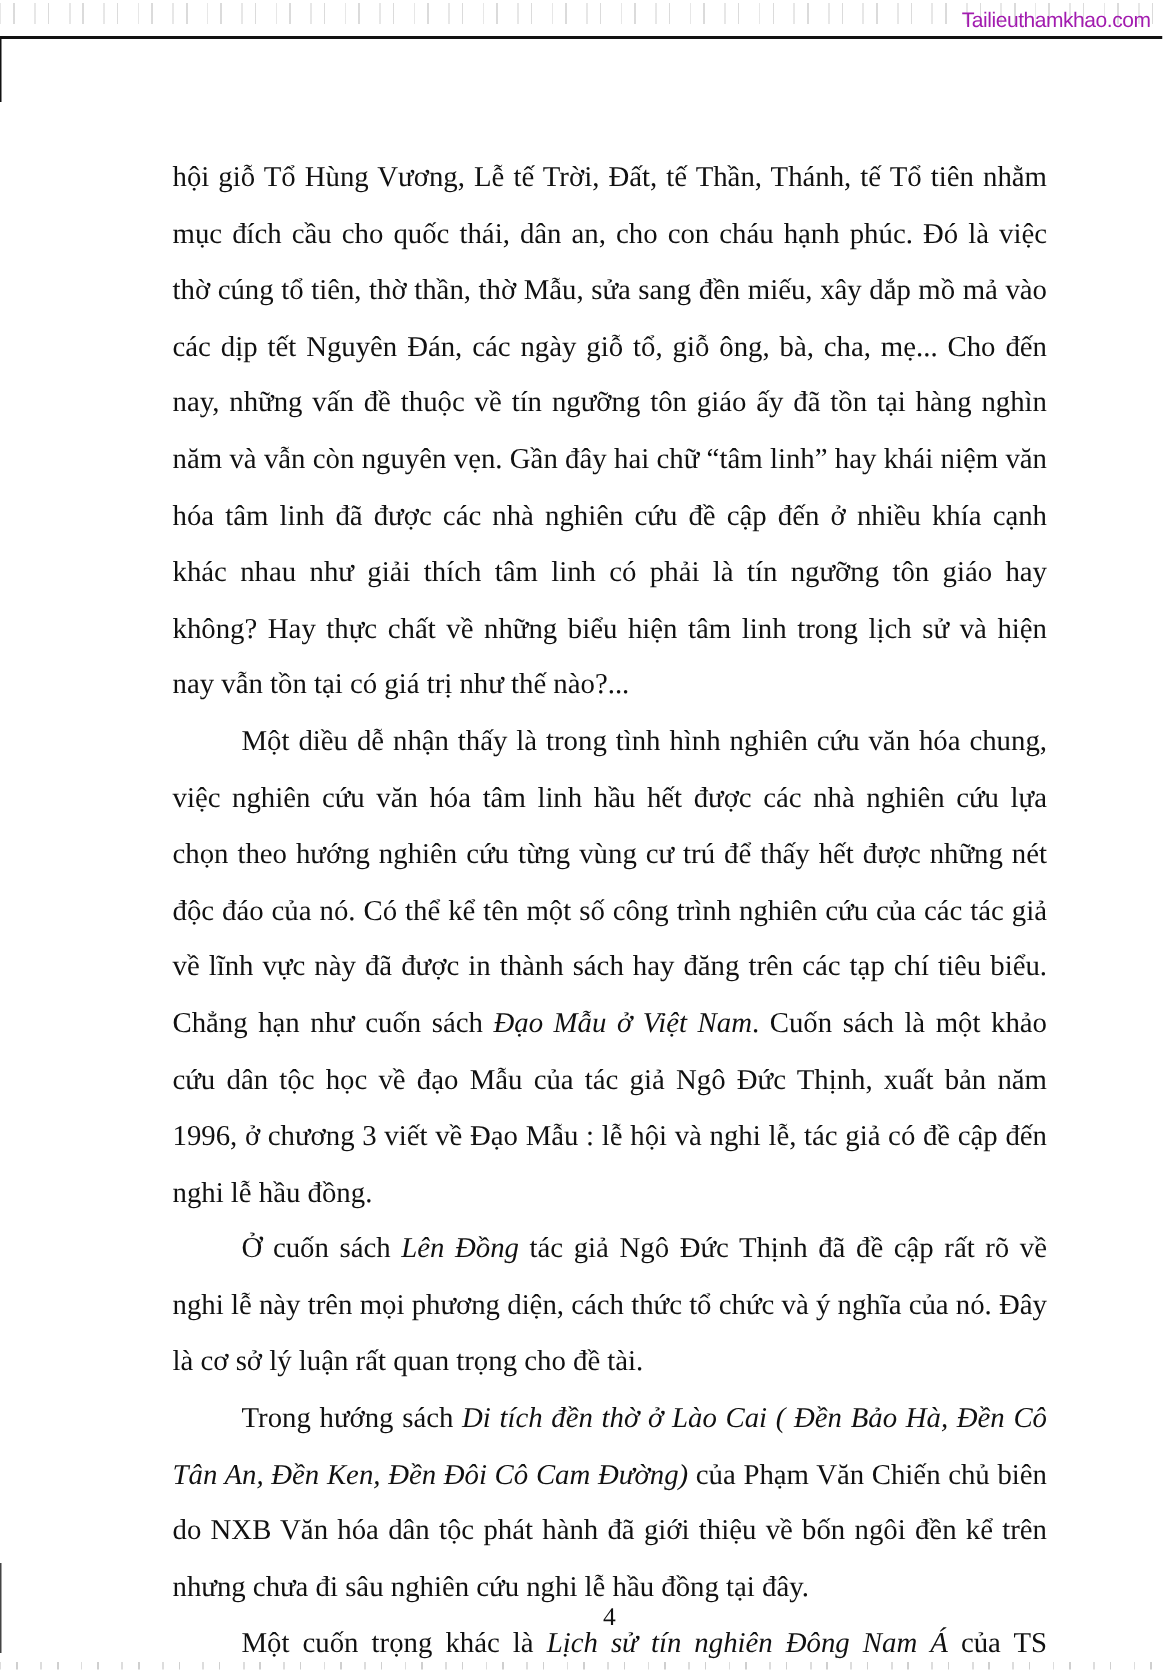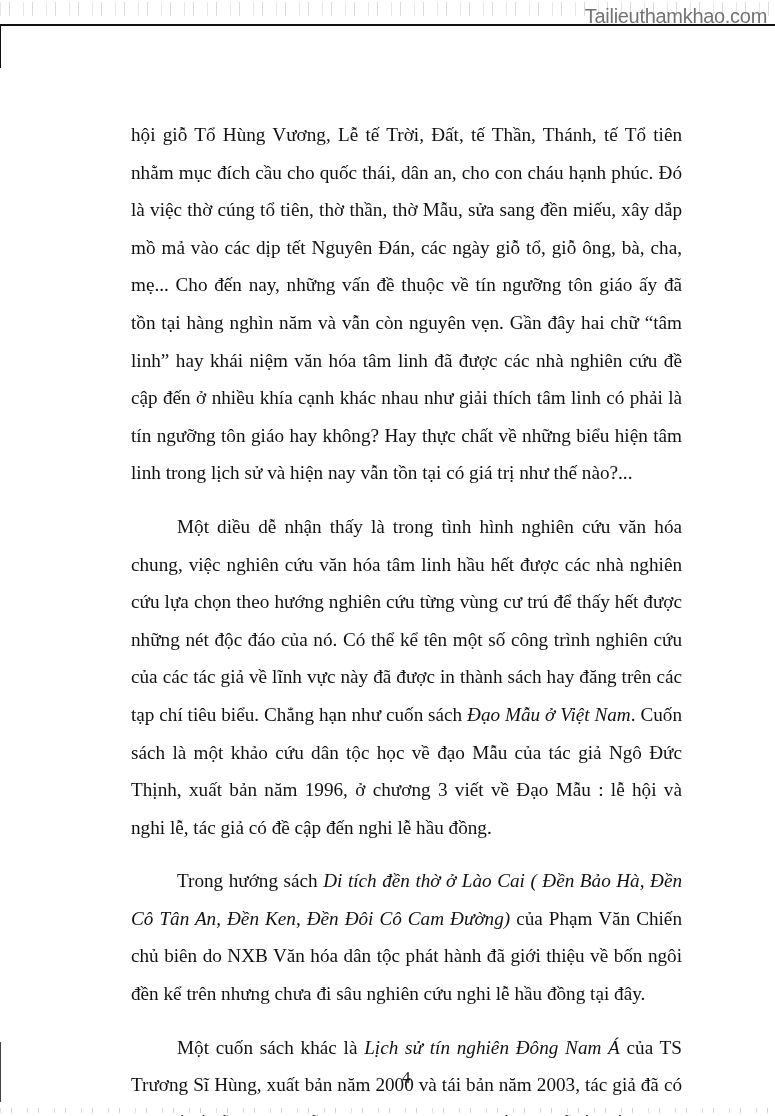--- a/index.html
+++ b/index.html
@@ -37,35 +37,35 @@
     .left-border-bottom {
       position: absolute;
       left: 0; top: 1042px;
       width: 1px; height: 60px;
       background: #444;
     }
     .watermark {
       position: absolute;
       right: 8px; top: 5px;
       font-family: "Liberation Sans", "DejaVu Sans", sans-serif;
-      font-size: 20px;
-      color: #737373;
+      font-size: 14px;
+      color: #a21caf;
       letter-spacing: -0.3px;
     }
     .page-text {
       position: absolute;
       left: 115px;
       top: 100px;
       width: 583px;
       font-size: 19.2px;
       line-height: 37.6px;
       text-align: justify;
     }
     .page-text p {
-      margin: 16px;
+      margin: 0;
     }
     .page-text p.indent {
       text-indent: 46px;
     }
     .page-text em {
     }
     .page-number {
       position: absolute;
       left: 402px;
       top: 1068px;
@@ -88,22 +88,25 @@
 <div class="left-border-top"></div>
 
 <div class="page-text">
   <p>
     <span>hội giỗ Tổ Hùng Vương, Lễ tế Trời, Đất, tế Thần, Thánh, tế Tổ tiên nhằm mục đích cầu cho quốc thái, dân an, cho con cháu hạnh phúc. Đó là việc thờ cúng tổ tiên, thờ thần, thờ Mẫu, sửa sang đền miếu, xây dắp mồ mả vào các dịp tết Nguyên Đán, các ngày giỗ tổ, giỗ ông, bà, cha, mẹ... Cho đến nay, những vấn đề thuộc về tín ngưỡng tôn giáo ấy đã tồn tại hàng nghìn năm và vẫn còn nguyên vẹn. Gần đây hai chữ “tâm linh” hay khái niệm văn hóa tâm linh đã được các nhà nghiên cứu đề cập đến ở nhiều khía cạnh khác nhau như giải thích tâm linh có phải là tín ngưỡng tôn giáo hay không? Hay thực chất về những biểu hiện tâm linh trong lịch sử và hiện nay vẫn tồn tại có giá trị như thế nào?...</span>
   </p>
   <p class="indent">
     <span>Một diều dễ nhận thấy là trong tình hình nghiên cứu văn hóa chung, việc nghiên cứu văn hóa tâm linh hầu hết được các nhà nghiên cứu lựa chọn theo hướng nghiên cứu từng vùng cư trú để thấy hết được những nét độc đáo của nó. Có thể kể tên một số công trình nghiên cứu của các tác giả về lĩnh vực này đã được in thành sách hay đăng trên các tạp chí tiêu biểu. Chẳng hạn như cuốn sách </span><em>Đạo Mẫu ở Việt Nam</em><span>. Cuốn sách là một khảo cứu dân tộc học về đạo Mẫu của tác giả Ngô Đức Thịnh, xuất bản năm 1996, ở chương 3 viết về Đạo Mẫu : lễ hội và nghi lễ, tác giả có đề cập đến nghi lễ hầu đồng.</span>
   </p>
   <p class="indent">
+    <span>Ở cuốn sách </span><em>Lên Đồng</em><span> tác giả Ngô Đức Thịnh đã đề cập rất rõ về nghi lễ này trên mọi phương diện, cách thức tổ chức và ý nghĩa của nó. Đây là cơ sở lý luận rất quan trọng cho đề tài.</span>
+  </p>
+  <p class="indent">
     <span>Trong hướng sách </span><em>Di tích đền thờ ở Lào Cai ( Đền Bảo Hà, Đền Cô Tân An, Đền Ken, Đền Đôi Cô Cam Đường)</em><span> của Phạm Văn Chiến chủ biên do NXB Văn hóa dân tộc phát hành đã giới thiệu về bốn ngôi đền kể trên nhưng chưa đi sâu nghiên cứu nghi lễ hầu đồng tại đây.</span>
   </p>
   <p class="indent">
-    <span>Một cuốn sách khác là  </span><em>Lịch sử tín nghiên Đông Nam Á</em><span> của TS Trương Sĩ Hùng, xuất bản năm 2000 và tái bản năm 2003, tác giả đã có bài viết về lễ hội thờ Mẫu trong đó có ghi chép về nghi lễ hầu đồng .</span>
+    <span>Một cuốn trọng khác là  </span><em>Lịch sử tín nghiên Đông Nam Á</em><span> của TS Trương Sĩ Hùng, xuất bản năm 2000 và tái bản năm 2003, tác giả đã có bài viết về lễ hội thờ Mẫu trong đó có ghi chép về nghi lễ hầu đồng .</span>
   </p>
 </div>
 
 <div class="left-border-bottom"></div>
 <div class="page-number">4</div>
 <div class="scan-noise-bottom"></div>
 
 </body></html>

